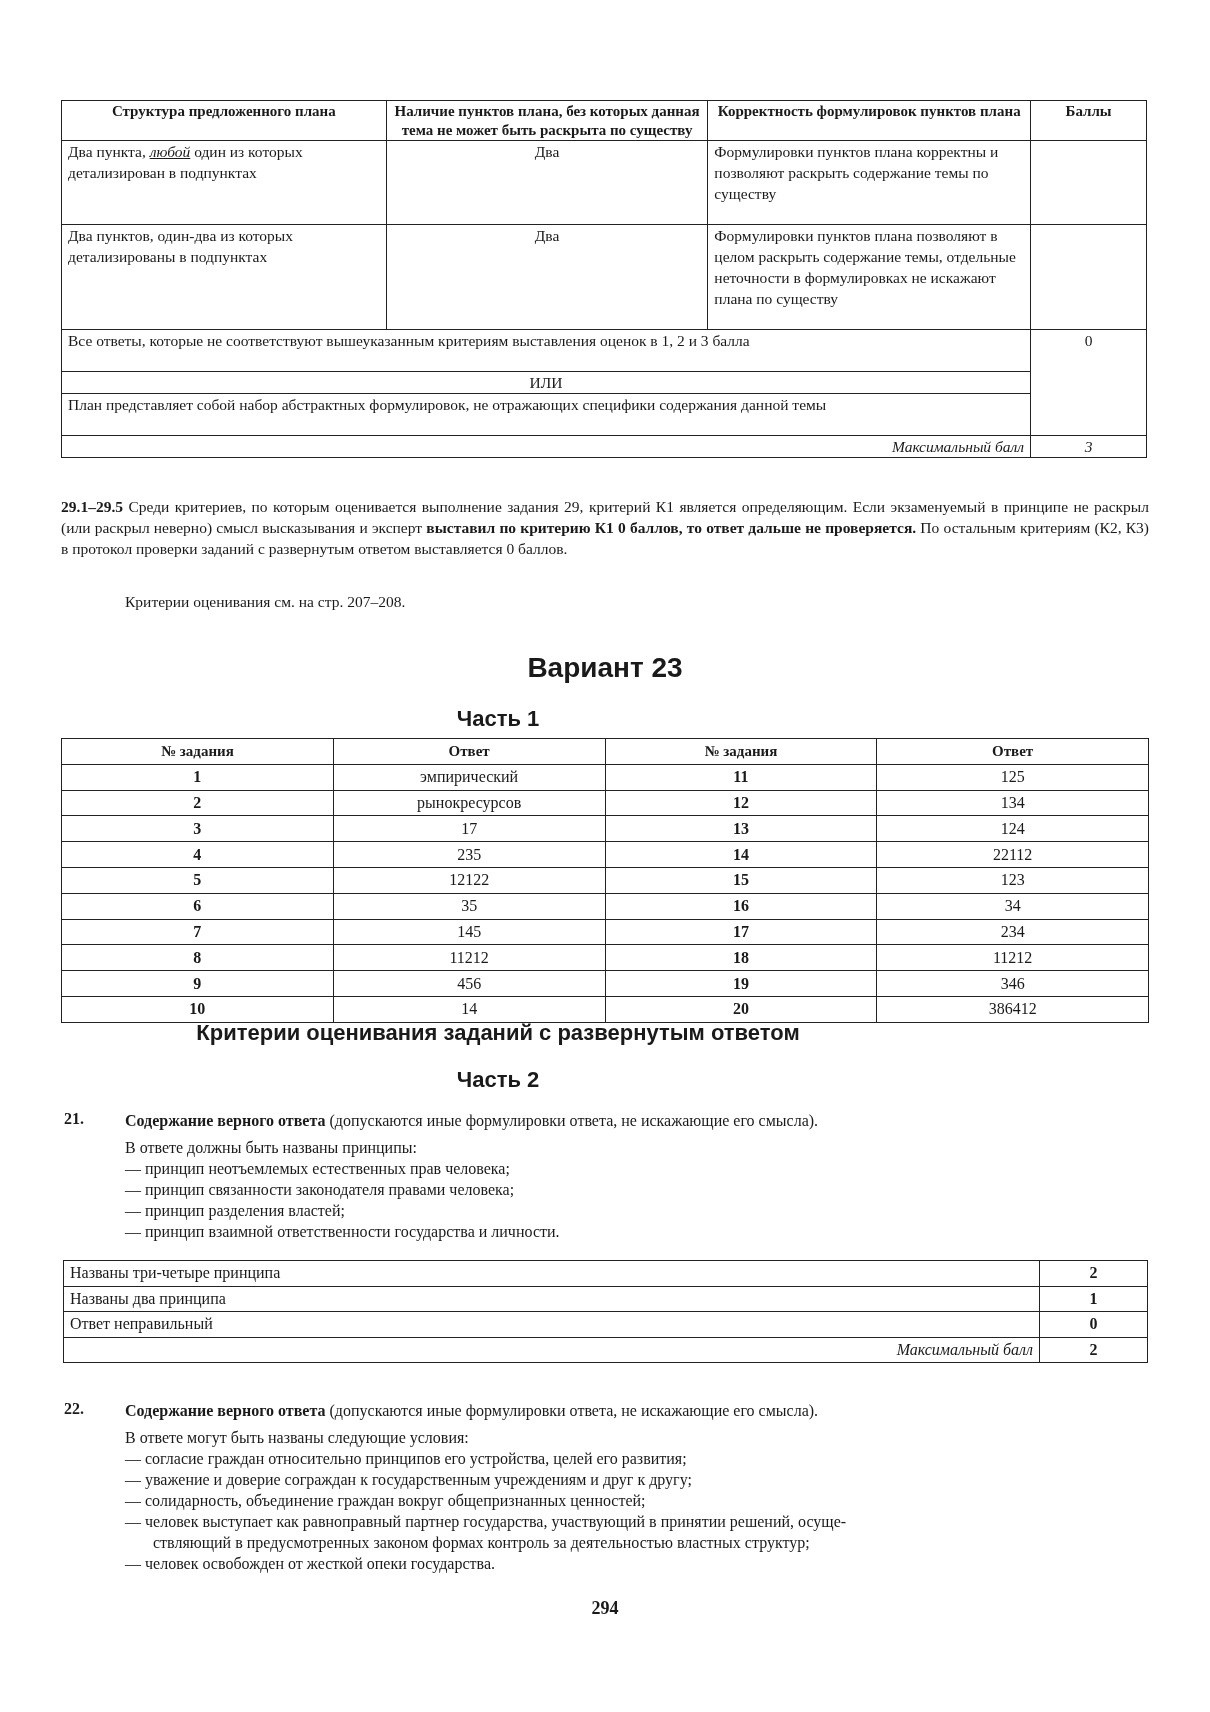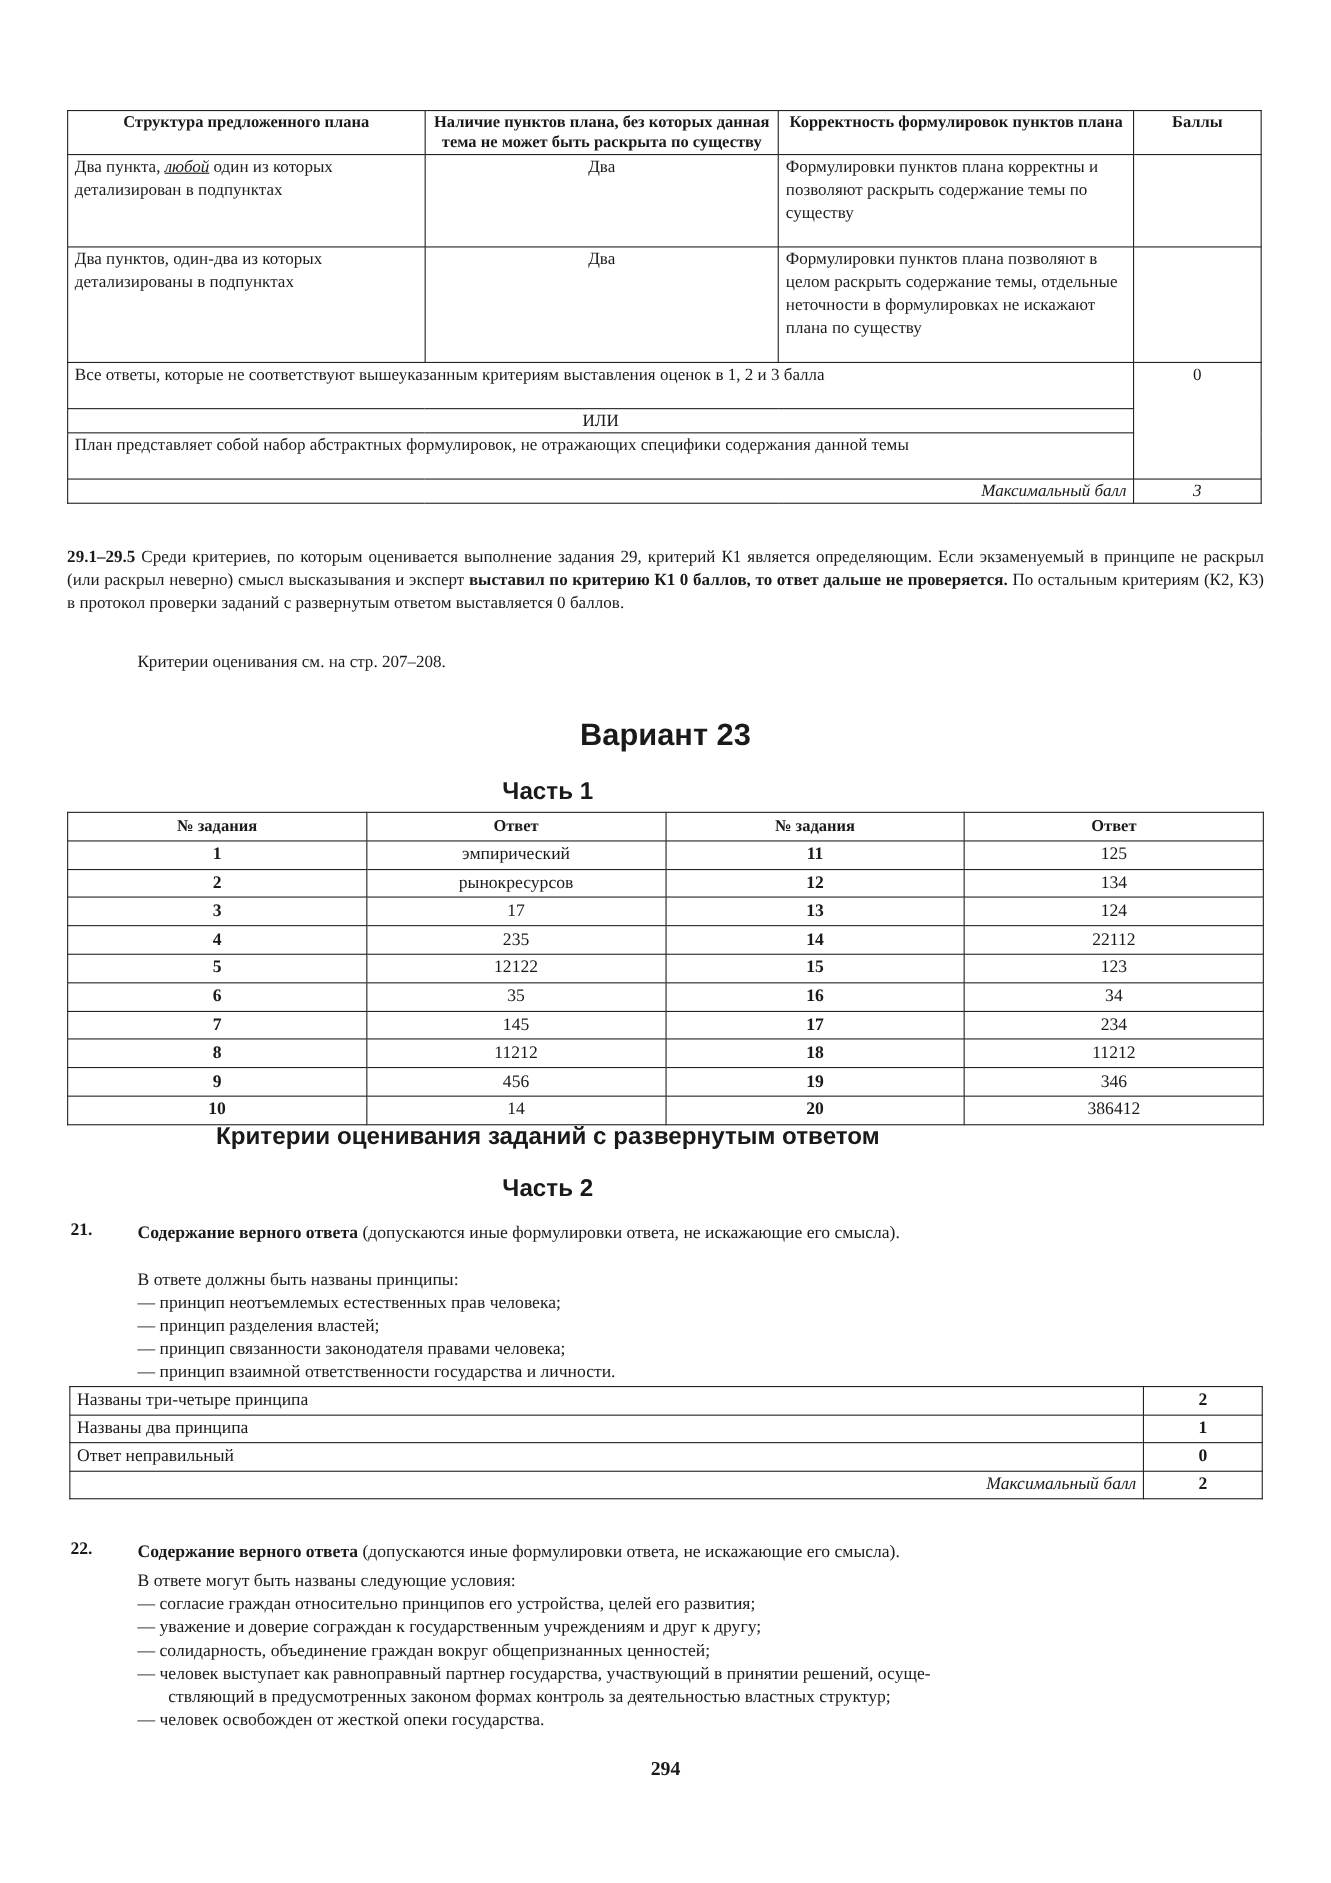--- a/index.html
+++ b/index.html
@@ -175,24 +175,24 @@
       </tr>
     </tbody>
 </table>
 
 <h2 class="part" style="top:1067px;">Часть 2</h2>
 <h2 class="part" style="top:1020px;">Критерии оценивания заданий с развернутым ответом</h2>
 
 <div class="qnum" style="left:64px; top:1110px;">21.</div>
 <div class="list" style="left:125px; top:1110px;">
   <div><span class="bold">Содержание верного ответа</span><span> (допускаются иные формулировки ответа, не искажающие его смысла).</span></div>
-  <div style="margin-top:22px">В ответе должны быть названы принципы:</div>
+  <div style="margin-top:6px">В ответе должны быть названы принципы:</div>
   <div>— принцип неотъемлемых естественных прав человека;</div>
+  <div>— принцип связанности законодателя правами человека;</div>
   <div>— принцип разделения властей;</div>
-  <div>— принцип связанности законодателя правами человека;</div>
   <div>— принцип взаимной ответственности государства и личности.</div>
 </div>
 
 <table id="t3">
   <tbody>
   <tr>
     <td>Названы три-четыре принципа</td>
     <td class="s">2</td>
   </tr>
   <tr>

